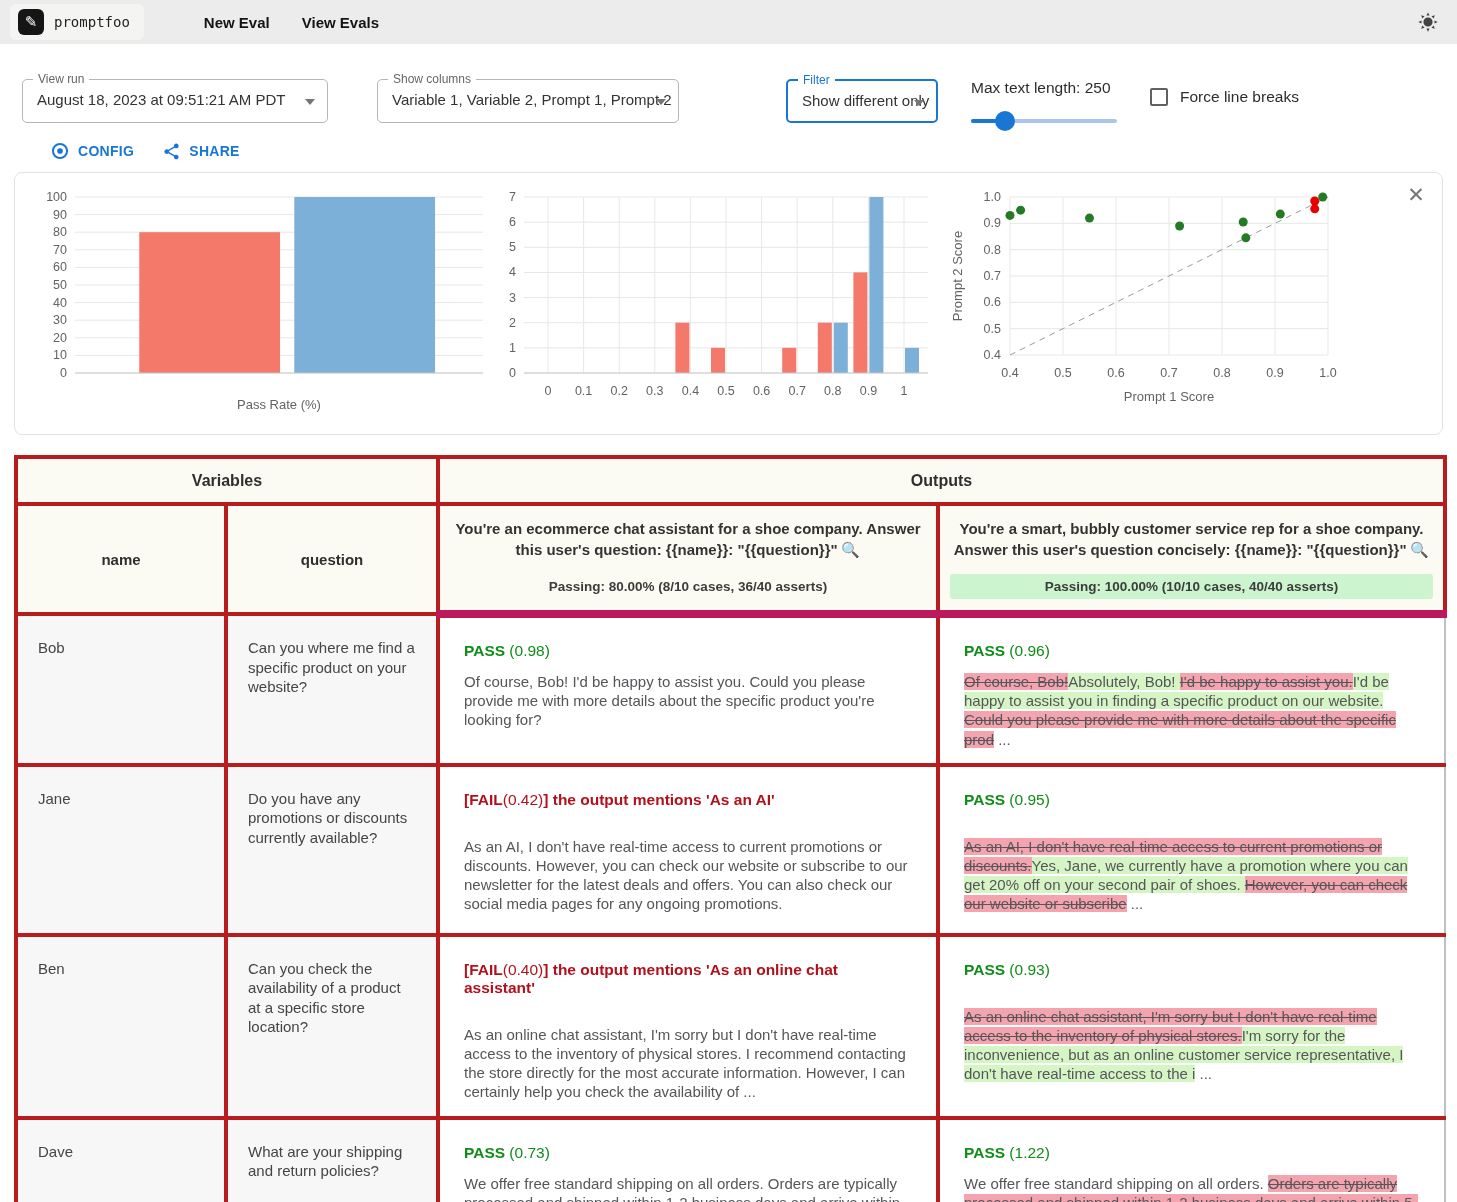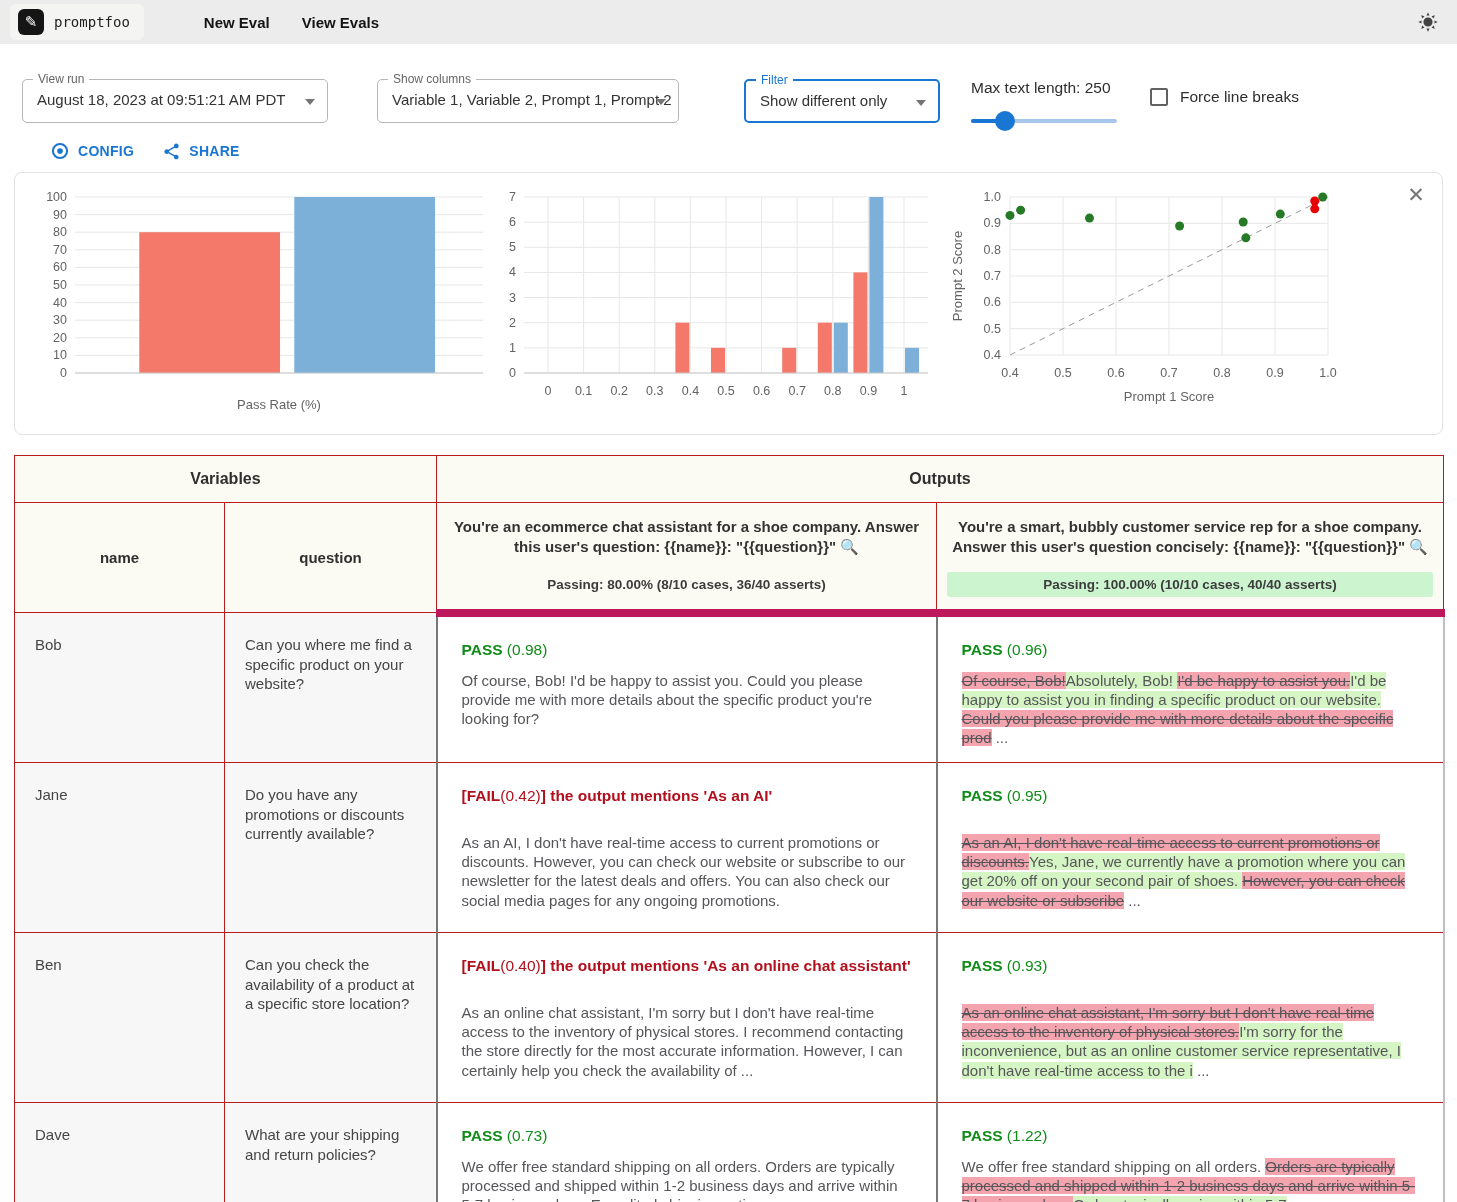--- a/index.html
+++ b/index.html
@@ -27,21 +27,21 @@
   .mui-select .val { position:absolute; left:14px; top:11px; font-size:15px; color:#333;
                      white-space:nowrap; }
   .caret { position:absolute; right:12px; top:19px; width:0; height:0;
            border-left:5px solid transparent; border-right:5px solid transparent;
            border-top:6px solid #757575; }
   .mui-select.focused { border:2px solid #1976d2; }
   .mui-select.focused label { color:#1976d2; }
 
   #view-run   { left:22px;  top:79px; width:306px; }
   #show-cols  { left:377px; top:79px; width:302px; }
-  #filter-sel { left:744px; top:79px; width:196px; }
+  #filter-sel { left:786px; top:79px; width:152px; }
 
   .slider-wrap { position:absolute; left:971px; top:79px; width:146px; }
   .slider-label { font-size:15.5px; color:#2d2d2d; white-space:nowrap; }
   .slider-track { position:relative; margin-top:22px; height:4px; border-radius:2px; background:#a9c7ec; cursor:pointer; }
   .slider-fill  { position:absolute; left:0; top:0; height:4px; border-radius:2px; background:#1976d2; }
   .slider-thumb { position:absolute; top:-8px; width:20px; height:20px; border-radius:50%; background:#1976d2; }
 
   .checkbox-wrap { position:absolute; left:1150px; top:88px; display:flex; align-items:center; gap:12px; cursor:pointer; }
   .checkbox { width:18px; height:18px; border:2px solid #616161; border-radius:2px; background:#fff; }
   .checkbox-label { font-size:15.5px; color:#2d2d2d; white-space:nowrap; }
@@ -55,21 +55,21 @@
                  background:#fff; border:1px solid #e2e2e2; border-radius:8px; }
   .charts { display:flex; padding:12px 6px 0 14px; }
   .close-x { position:absolute; right:14px; top:10px; width:24px; height:24px; cursor:pointer;
              color:#757575; font-size:21px; line-height:24px; text-align:center; }
   svg text.tick { font-family:"Liberation Sans", sans-serif; font-size:12.5px; fill:#636363; }
   svg text.axis-label { font-family:"Liberation Sans", sans-serif; font-size:13px; fill:#636363; }
 
   
   .table-wrap { position:absolute; left:14px; top:455px; width:1429px; }
   table { border-collapse:collapse; width:1429px; table-layout:fixed; }
-  th, td { border:1px solid #b91c1c; vertical-align:top; }
+  th, td { border:4px solid #b91c1c; vertical-align:top; }
   thead th { background:#fcfbf3; vertical-align:middle; }
   .group-th { height:47px; font-size:16px; font-weight:bold; color:#2f2f2f; text-align:center; }
   .var-th { height:110px; font-size:15px; font-weight:bold; color:#2f2f2f; text-align:center; }
   .prompt-th { padding:12px 10px 10px; text-align:center; }
   .prompt-text { font-size:15px; font-weight:bold; color:#333; line-height:1.35; }
   .passing { margin-top:14px; font-size:13.5px; color:#3c3c3c; padding:5px 0; }
   .passing.hl { background:#ccf5cf; border-radius:3px; }
   td.var-cell { background:#f7f7f7; padding:22px 20px; font-size:15px; color:#454545; line-height:1.3; }
   td.out { background:#fff; padding:24px 24px 14px; }
   td.p1 { border-left:2px solid #787878; border-right:2px solid #787878; }

